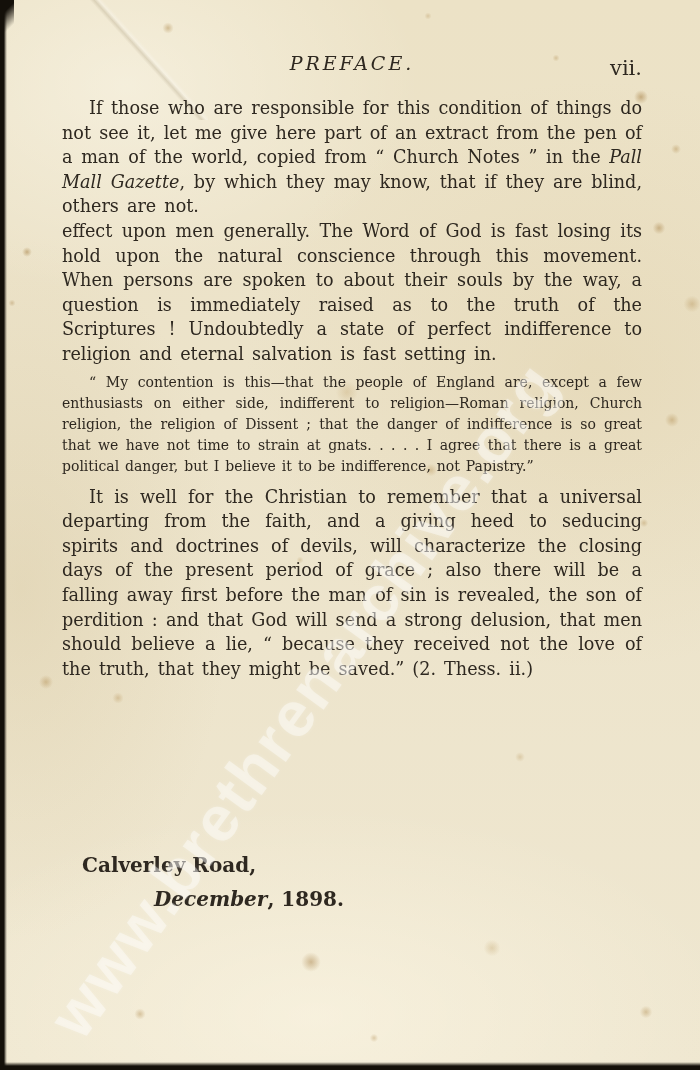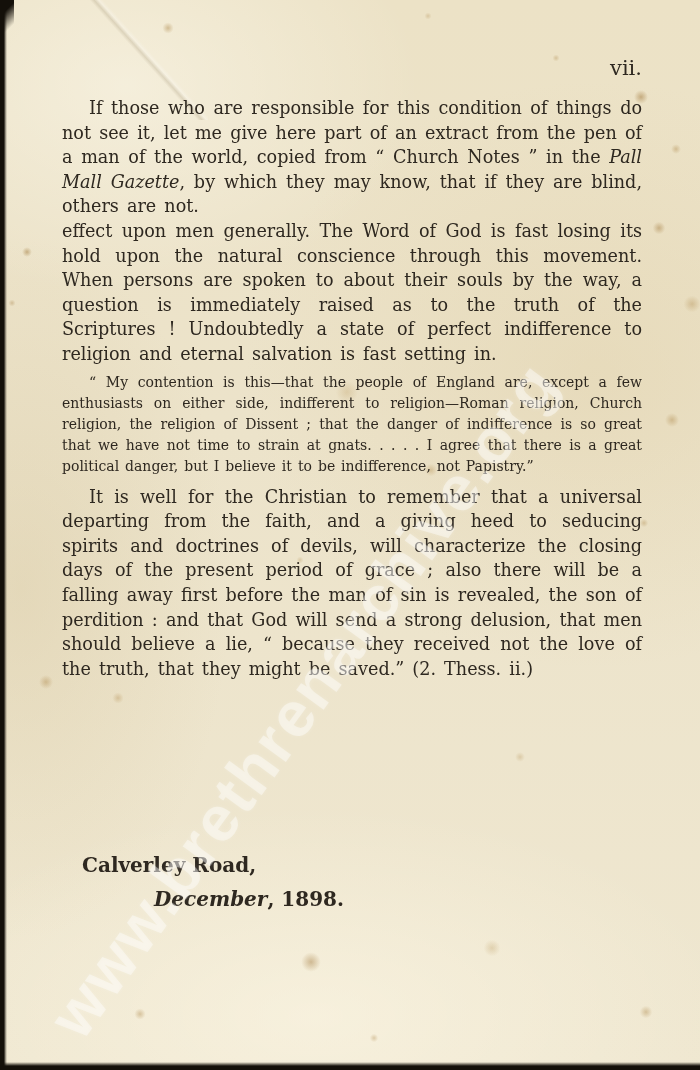--- a/index.html
+++ b/index.html
@@ -79,20 +79,21 @@
   .signature p.sig3{padding-left:92px;}
 </style>
 </head>
 <body>
 
 <div class="scan">
   <div class="crease"></div>
   <div class="stains"></div>
 
   <div class="header">
+    <div class="running-title">PREFACE.</div>
     <div class="page-number">vii.</div>
   </div>
 
   <div class="text-flow" id="text-flow">
       <p class="body indent"><span>If those who are responsible for this condition of things do not see it, let me give here part of an extract from the pen of a man of the world, copied from “ Church Notes ” in the </span><span class="italic">Pall Mall Gazette</span><span>, by which they may know, that if they are blind, others are not.</span></p>
       <p class="body"><span>effect upon men generally. The Word of God is fast losing its hold upon the natural conscience through this movement. When persons are spoken to about their souls by the way, a question is immediately raised as to the truth of the Scriptures ! Undoubtedly a state of perfect indifference to religion and eternal salvation is fast setting in.</span></p>
       <p class="quote indent"><span>“ My contention is this—that the people of England are, except a few enthusiasts on either side, indifferent to religion—Roman religion, Church religion, the religion of Dissent ; that the danger of indifference is so great that we have not time to strain at gnats. . . . . I agree that there is a great political danger, but I believe it to be indifference, not Papistry.”</span></p>
       <p class="body indent"><span>It is well for the Christian to remember that a universal departing from the faith, and a giving heed to seducing spirits and doctrines of devils, will characterize the closing days of the present period of grace ; also there will be a falling away first before the man of sin is revealed, the son of perdition : and that God will send a strong delusion, that men should believe a lie, “ because they received not the love of the truth, that they might be saved.” (2. Thess. ii.)</span></p>
     </div>
 

